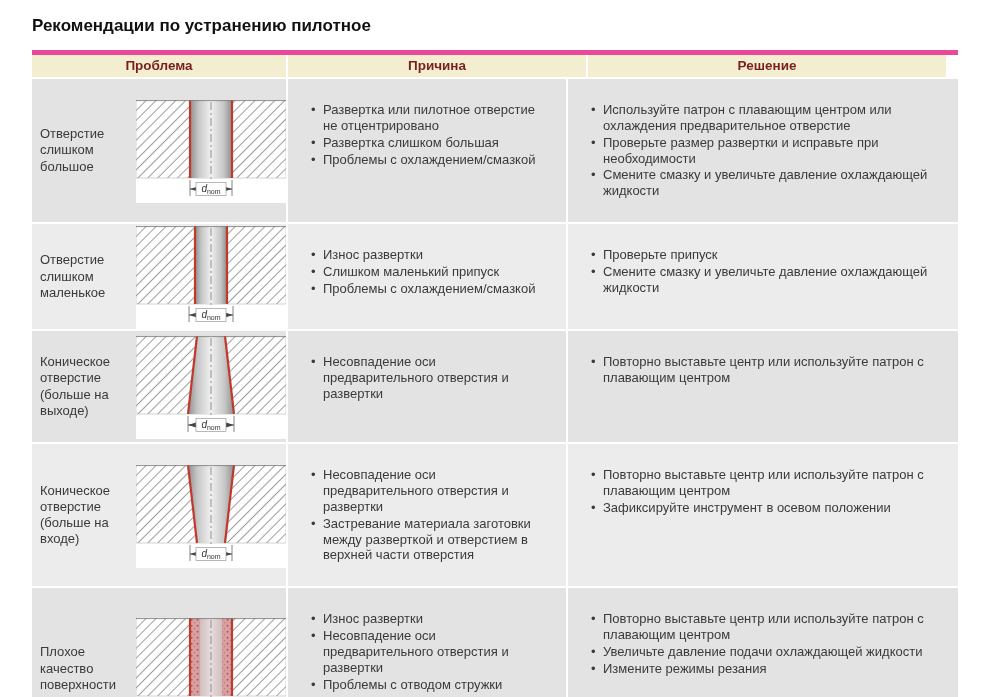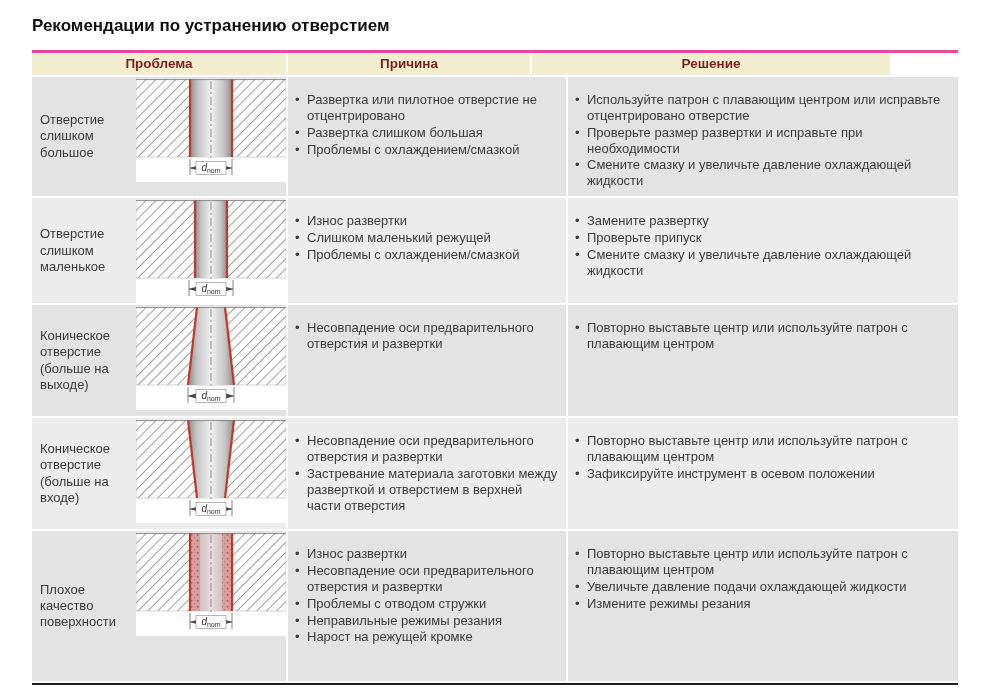--- a/index.html
+++ b/index.html
@@ -11,52 +11,52 @@
     --table-line:#1f1f1f;
   }
   *{box-sizing:border-box;}
   body{
     margin:0; background:#ffffff; width:990px; min-height:697px;
     font-family:"Liberation Sans","DejaVu Sans",sans-serif; color:var(--text,#3a3a3a);
   }
   .container{padding:14px 32px 0 32px;}
   .page-title{font-size:17px; font-weight:700; color:#111; margin:2px 0 14px 0;}
   .table{width:926px;}
-  .thead{display:flex; gap:2px; border-top:3px solid #ec4899;}
+  .thead{display:flex; gap:2px; border-top:5px solid #ec4899;}
   .th{
     background:var(--header-bg,#f3eecf); color:var(--header-text,#7a1f1f);
     font-weight:700; font-size:13.5px; text-align:center; padding:3px 0 4px 0;
   }
   .th-problem{width:254px;}
-  .th-cause{width:242px;}
+  .th-cause{width:298px;}
   .th-solution{width:358px;}
   .row{display:flex; gap:2px; margin-top:2px;}
   .row-a .cell{background:var(--row-bg,#e3e3e3);}
   .row-b .cell{background:var(--row-bg-alt,#ececec);}
-  .cell-problem{width:254px; display:flex; align-items:flex-start;}
+  .cell-problem{width:254px; display:flex; align-items:center;}
   .cell-cause{width:278px;}
   .cell-solution{width:390px;}
   .r1{min-height:108px;} .r2{min-height:101px;} .r3{min-height:111px;}
   .r4{min-height:111px;} .r5{min-height:150px;}
   .problem-label{
     width:104px; padding:0 4px 0 8px; align-self:center;
     font-size:13px; line-height:1.25; color:var(--text,#3a3a3a);
   }
   .diagram{flex:none; width:150px; height:103px; margin-top:2px; display:block;}
-  ul.bullets{margin:0; padding:15px 8px 6px 6px; list-style:none; font-size:13px; line-height:1.22;}
+  ul.bullets{margin:16px; padding:7px 8px 6px 6px; list-style:none; font-size:13px; line-height:1.22;}
   ul.bullets li{position:relative; padding-left:13px; margin-bottom:1px;}
   ul.bullets li::before{content:"\2022"; position:absolute; left:1px; top:0;}
   .table-bottom{height:2px; background:var(--table-line,#1f1f1f); margin-top:2px;}
   .dim-text{fill:#333;}
 </style>
 </head>
 <body>
 
 <div class="container">
-  <div class="page-title">Рекомендации по устранению отверстием</div>
+  <div class="page-title">Рекомендации по устранению пилотное</div>
 
   <div class="table">
 
     <div class="thead">
       <div class="th th-problem">Проблема</div>
       <div class="th th-cause">Причина</div>
       <div class="th th-solution">Решение</div>
     </div>
 
     <div class="row row-a r1">
@@ -94,21 +94,21 @@
       </div>
       <div class="cell cell-cause">
         <ul class="bullets">
             <li>Развертка или пилотное отверстие не отцентрировано</li>
             <li>Развертка слишком большая</li>
             <li>Проблемы с охлаждением/смазкой</li>
           </ul>
       </div>
       <div class="cell cell-solution">
         <ul class="bullets">
-            <li>Используйте патрон с плавающим центром или исправьте отцентрировано отверстие</li>
+            <li>Используйте патрон с плавающим центром или охлаждения предварительное отверстие</li>
             <li>Проверьте размер развертки и исправьте при необходимости</li>
             <li>Смените смазку и увеличьте давление охлаждающей жидкости</li>
           </ul>
       </div>
     </div>
 
     <div class="row row-b r2">
       <div class="cell cell-problem">
         <div class="problem-label">Отверстие слишком маленькое</div>
         <svg class="diagram" viewBox="0 0 150 103">
@@ -137,27 +137,26 @@
           <line x1="53" y1="89" x2="97" y2="89" stroke="#555" stroke-width="0.9"></line>
           <polygon points="53,89 61,86.4 61,91.6" fill="#444"></polygon>
           <polygon points="97,89 89,86.4 89,91.6" fill="#444"></polygon>
           <rect x="60" y="82.5" width="30" height="13" fill="#fff" stroke="#999" stroke-width="0.7"></rect>
           <text x="75" y="92.3" text-anchor="middle" font-size="10" class="dim-text"><tspan font-style="italic">d</tspan><tspan font-size="7" dy="2">nom</tspan></text>
         </svg>
       </div>
       <div class="cell cell-cause">
         <ul class="bullets">
             <li>Износ развертки</li>
-            <li>Слишком маленький режущей</li>
+            <li>Слишком маленький припуск</li>
             <li>Проблемы с охлаждением/смазкой</li>
           </ul>
       </div>
       <div class="cell cell-solution">
         <ul class="bullets">
-            <li>Замените развертку</li>
             <li>Проверьте припуск</li>
             <li>Смените смазку и увеличьте давление охлаждающей жидкости</li>
           </ul>
       </div>
     </div>
 
     <div class="row row-a r3">
       <div class="cell cell-problem">
         <div class="problem-label">Коническое отверстие (больше на выходе)</div>
         <svg class="diagram" viewBox="0 0 150 103">

